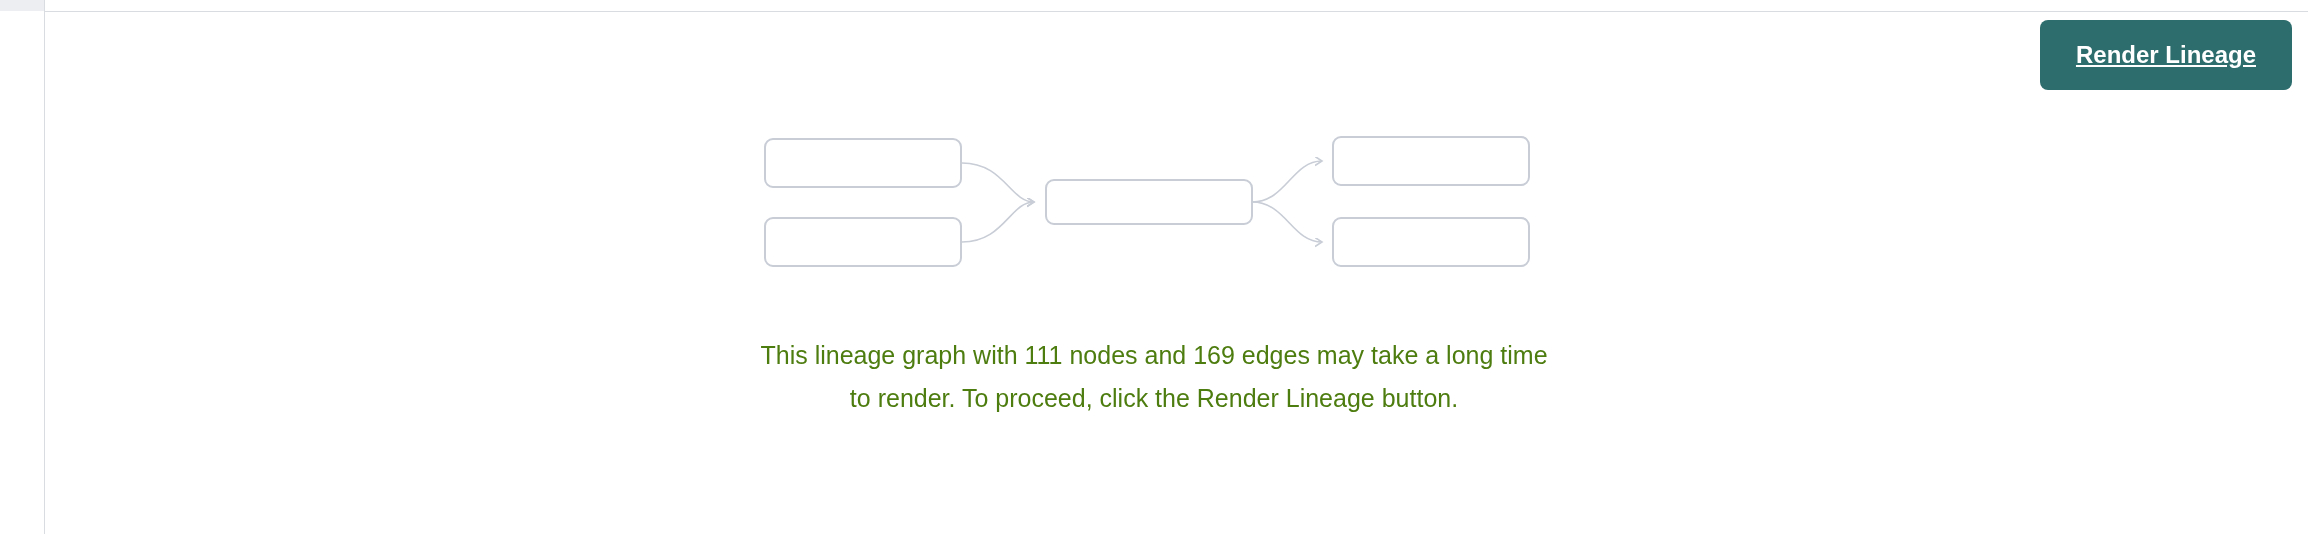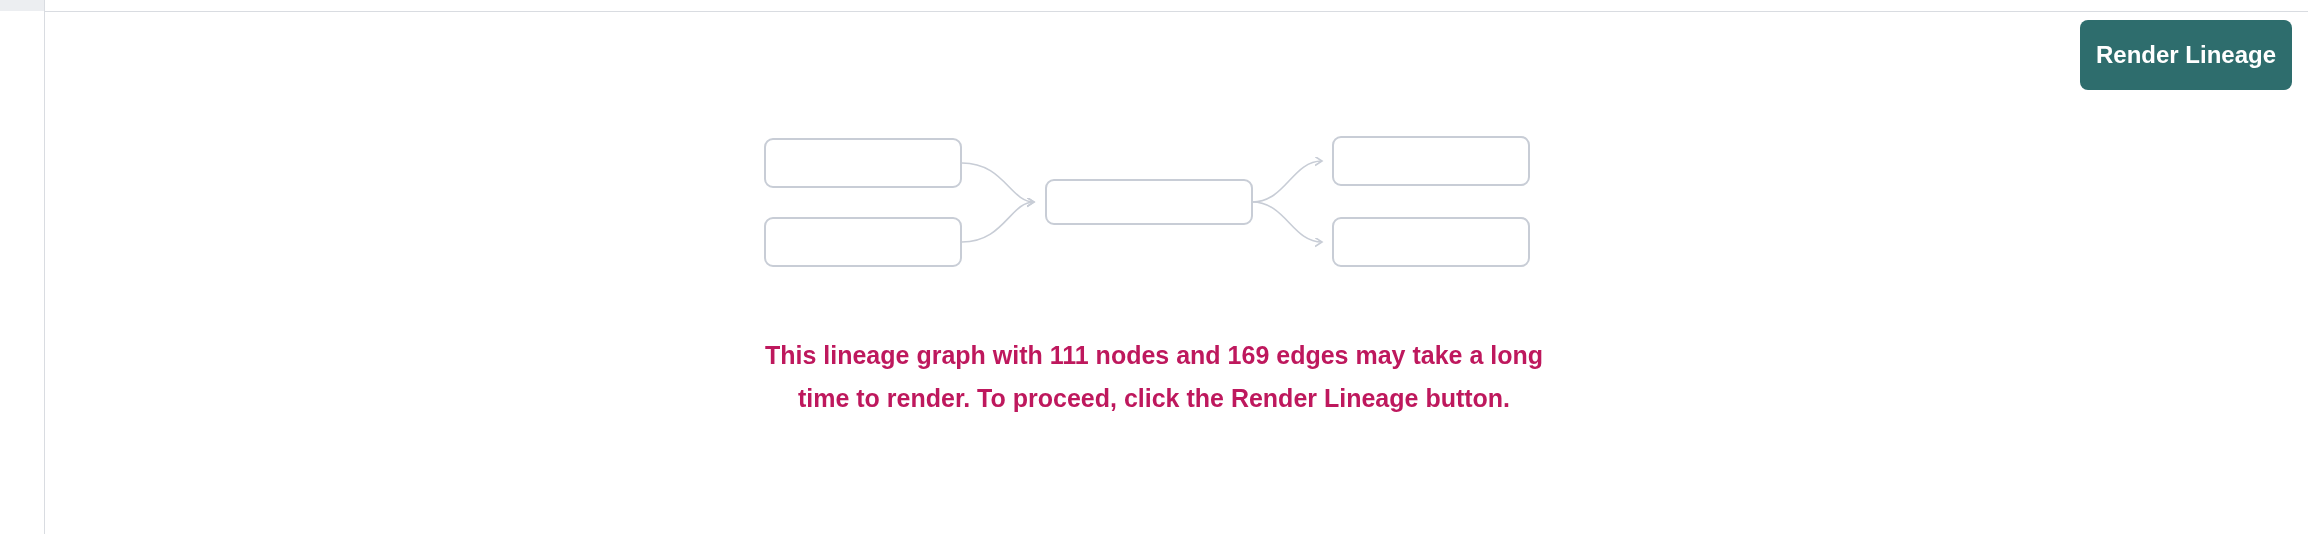--- a/index.html
+++ b/index.html
@@ -29,33 +29,34 @@
     left: 44px; top: 0; bottom: 0;
     width: 1px;
     background: #d9dce1;
   }
   
   .render-btn {
     position: absolute;
     top: 20px;
     right: 16px;
     height: 70px;
-    padding: 0 16px;
+    padding: 0 36px;
     background: #2e6d6d;
     color: #ffffff;
     font-family: "Liberation Sans", sans-serif;
     font-size: 24px;
     font-weight: 700;
     border: none;
     border-radius: 8px;
     cursor: pointer;
     display: flex;
     align-items: center;
     justify-content: center;
     white-space: nowrap;
+    text-decoration: underline;
   }
   
   .placeholder-wrap {
     position: absolute;
     left: 0;
     right: 0;
     top: 136px;
     display: flex;
     flex-direction: column;
     align-items: center;
@@ -64,22 +65,22 @@
     width: 780px;
     height: 132px;
     display: block;
   }
   .warning-text {
     margin-top: 66px;
     max-width: 800px;
     text-align: center;
     font-size: 25px;
     line-height: 43px;
-    font-weight: 700;
-    color: #be185d;
+    font-weight: 400;
+    color: #4d7c0f;
   }
 </style>
 </head>
 <body>
 
 <div class="corner-block"></div>
 <div class="top-divider"></div>
 <div class="left-divider"></div>
 
 <button class="render-btn">Render Lineage</button>

